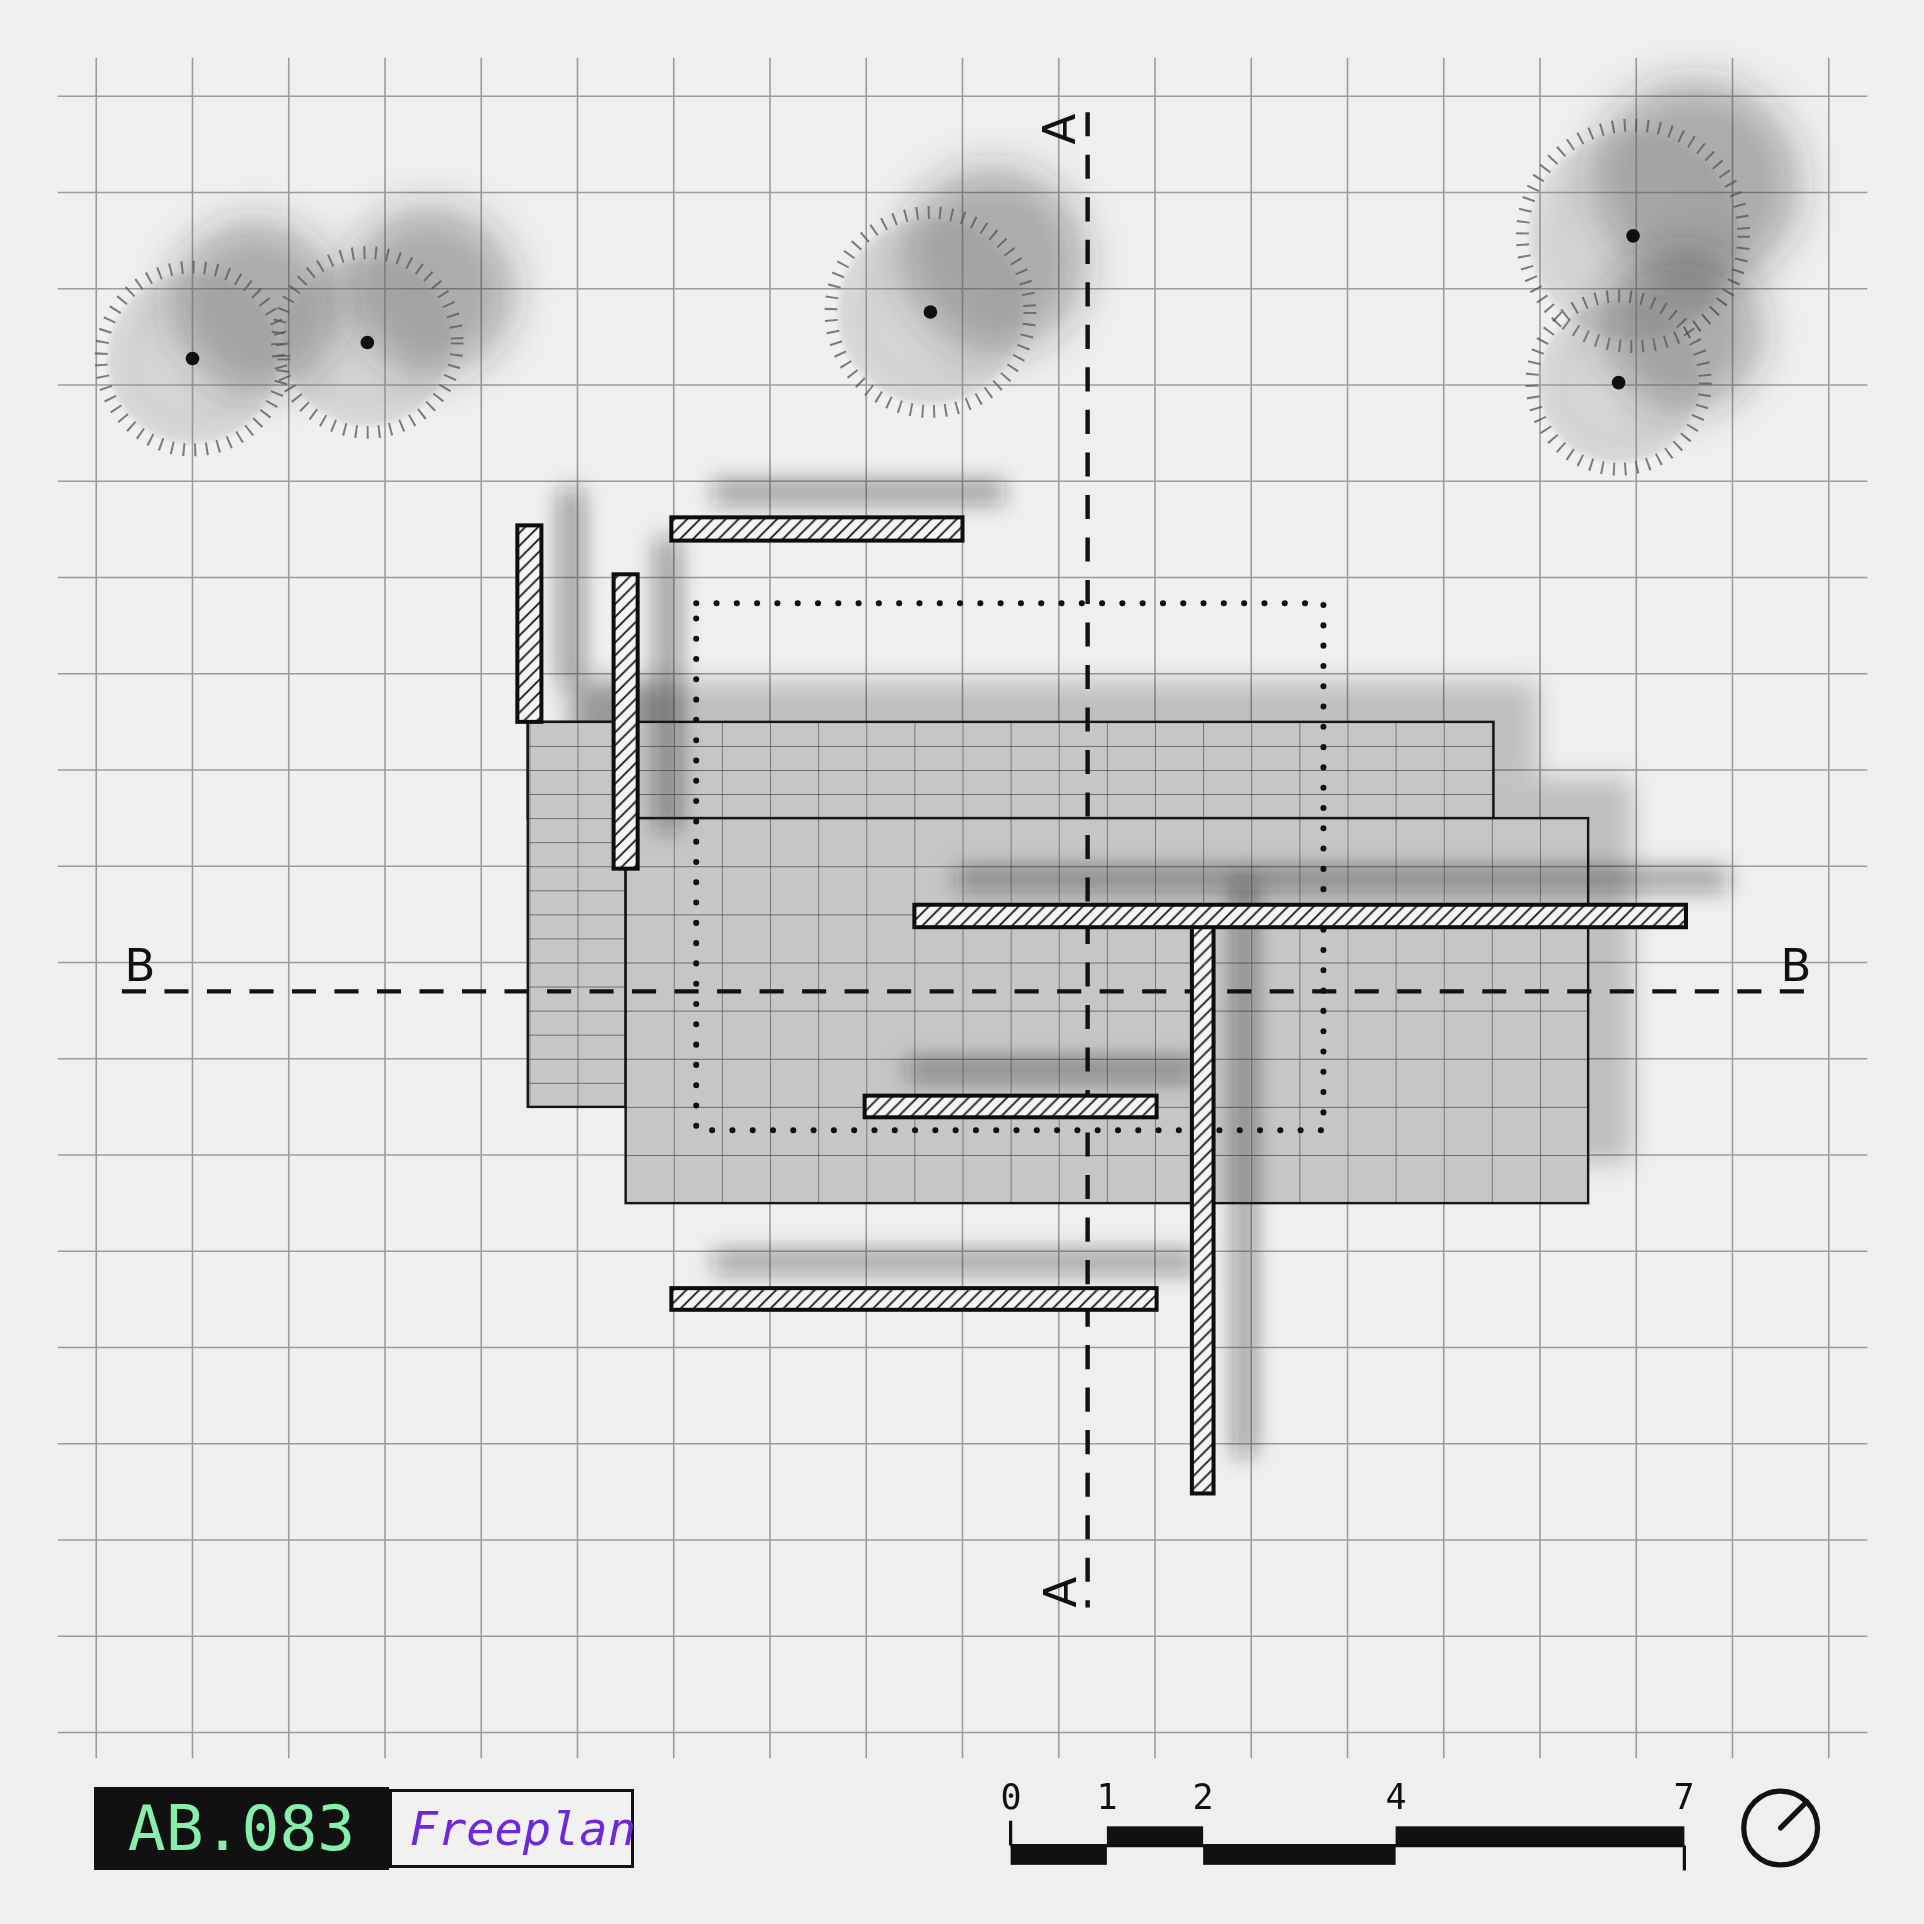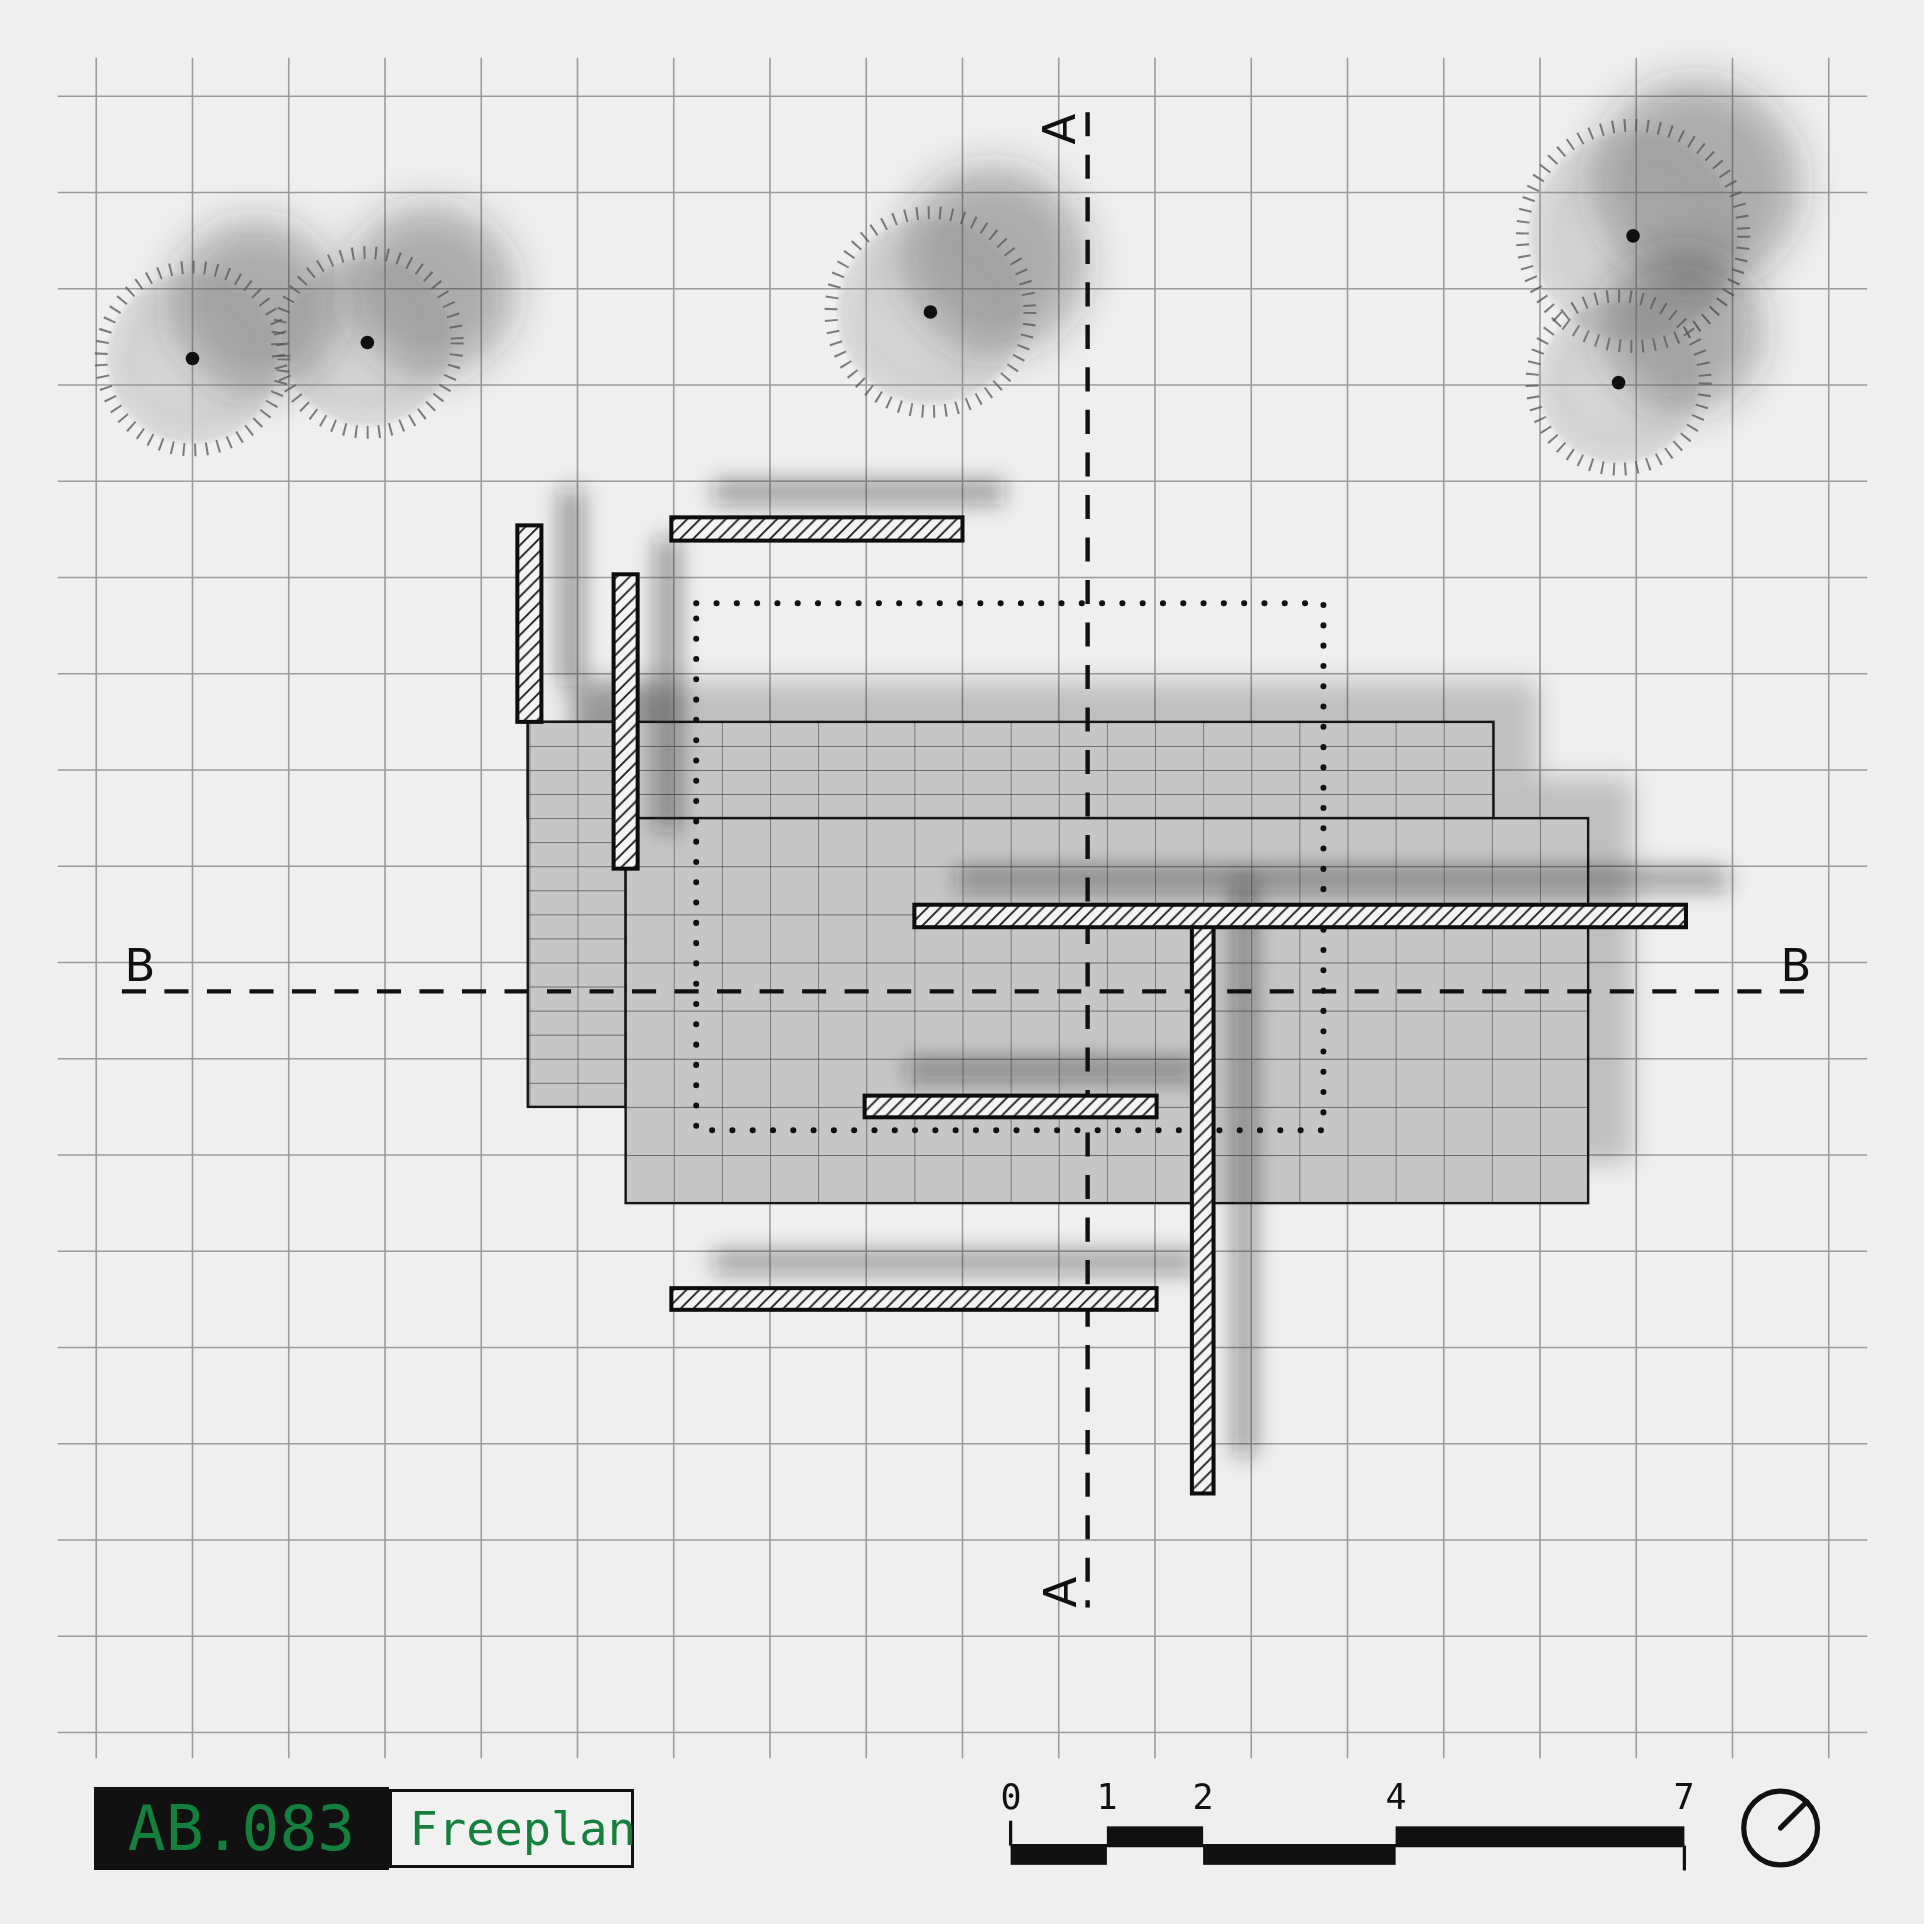--- a/index.html
+++ b/index.html
@@ -6,26 +6,26 @@
   body{width:1925px;height:1925px;overflow:hidden;background:#efefef;}
   .canvas{position:relative;width:1925px;height:1925px;background:#efefef;
           font-family:"DejaVu Sans Mono",monospace;color:#111;}
   svg{position:absolute;left:0;top:0;}
   .lbl{position:absolute;transform:translate(-50%,-50%);
        font-family:"DejaVu Sans",sans-serif;font-size:45px;color:#111;line-height:1;}
   .lbl.rot{transform:translate(-50%,-50%) rotate(-90deg);}
   .scale-num{position:absolute;transform:translate(-50%,-50%);
        font-family:"DejaVu Sans Mono",monospace;font-size:35px;color:#111;line-height:1;}
   .tb-code-box{position:absolute;left:94px;top:1787px;width:295px;height:83px;
-       background:#111;color:#15803d;display:flex;align-items:center;justify-content:center;
+       background:#111;color:#86efac;display:flex;align-items:center;justify-content:center;
        font-family:"DejaVu Sans Mono",monospace;font-size:63px;}
   .tb-name-box{position:absolute;left:389px;top:1789px;width:245px;height:79px;
        background:#f1f1f1;border:3.2px solid #111;box-sizing:border-box;
        display:flex;align-items:center;padding-left:17.6px;
-       font-family:"DejaVu Sans Mono",monospace;font-size:47px;color:#15803d;}
+       font-family:"DejaVu Sans Mono",monospace;font-size:47px;color:#6d28d9;font-style:italic;}
 </style>
 </head>
 <body>
 
 <div class="canvas">
 
   <svg id="plan-svg" width="1925" height="1925" viewBox="0 0 2400 2400">
     <defs>
       <pattern id="cellsFine" width="60" height="30" patternUnits="userSpaceOnUse">
         <rect width="60" height="30" fill="#c6c6c6"></rect>

